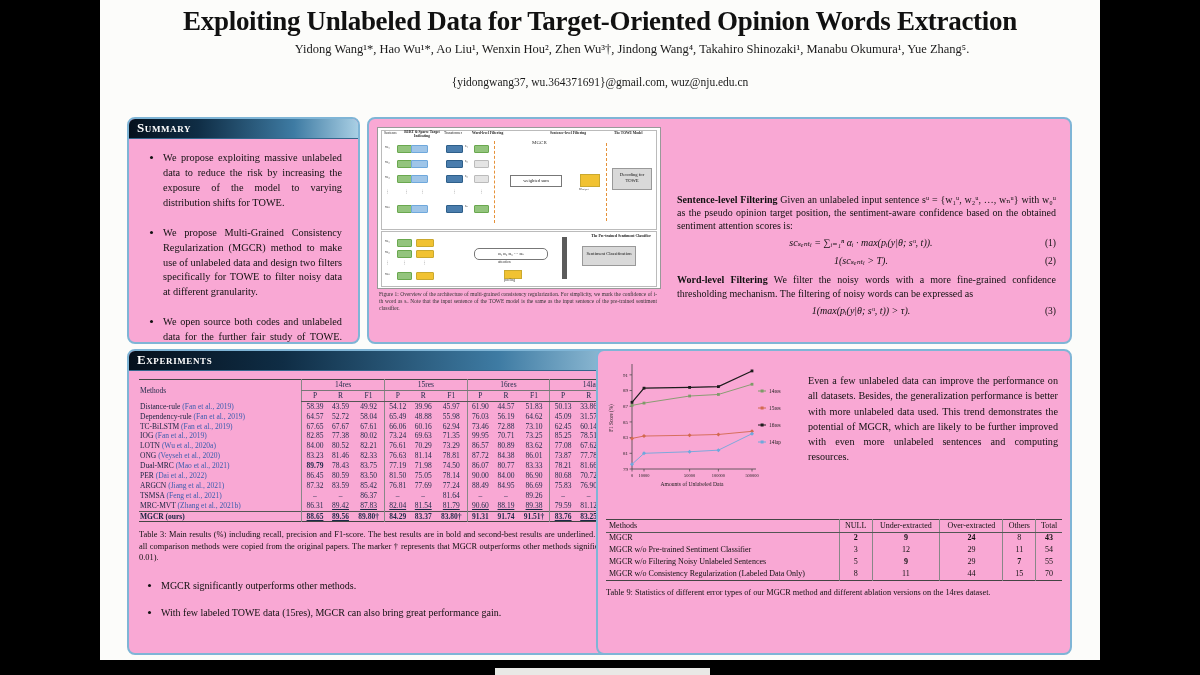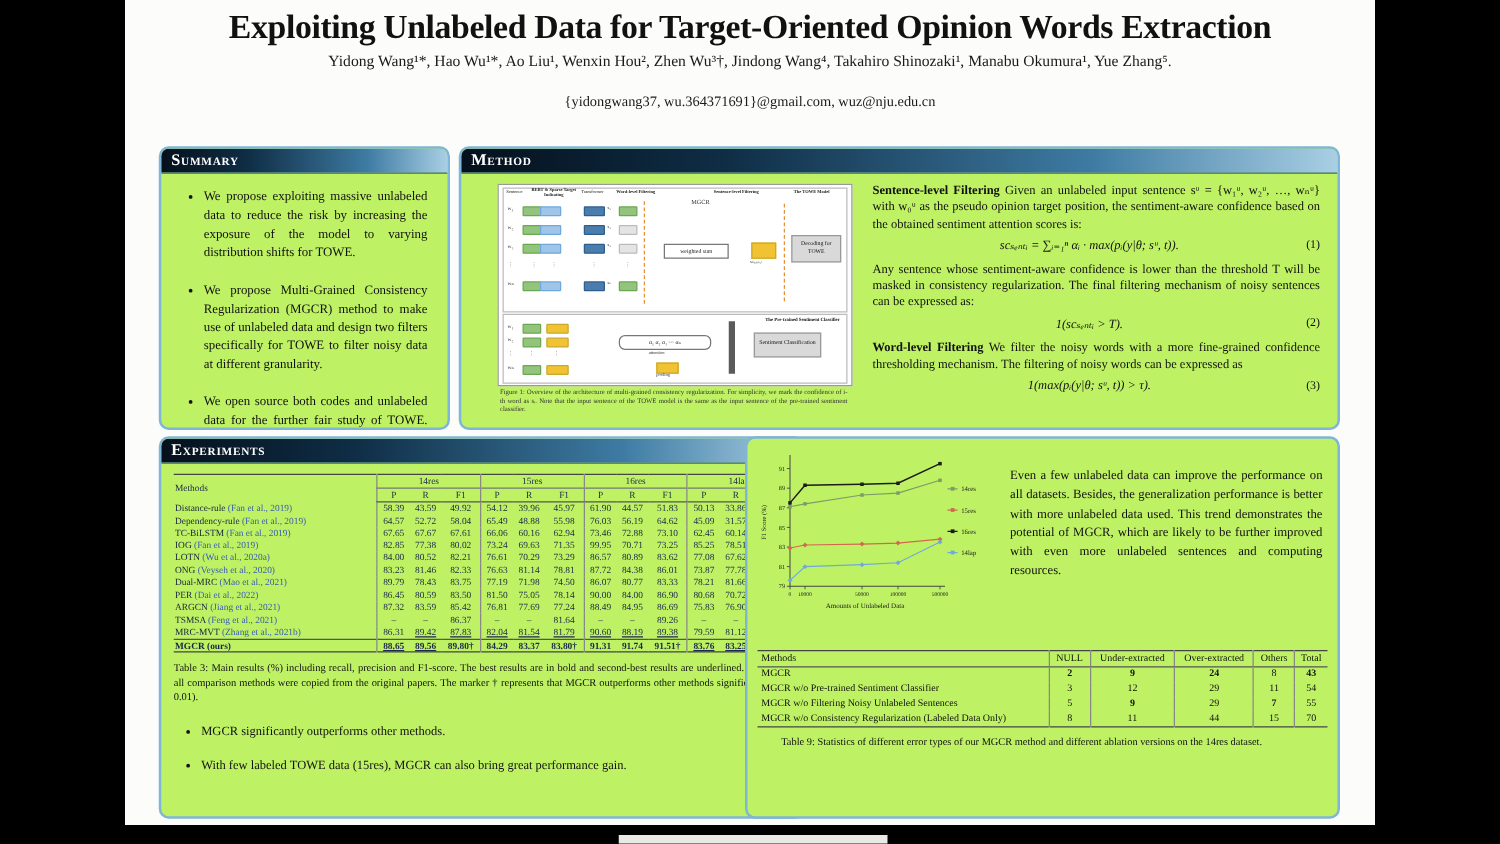--- a/index.html
+++ b/index.html
@@ -3,41 +3,41 @@
 <meta charset="utf-8">
 <style>
   html,body{margin:0;padding:0;background:#000;width:1200px;height:675px;overflow:hidden;
     font-family:"Liberation Serif","DejaVu Serif",serif;}
   #stage{position:relative;width:1200px;height:675px;background:#000;}
   #poster{position:absolute;left:100px;top:0;width:1000px;height:660px;background:#fcfcfa;}
   #bottom-sliver{position:absolute;left:495px;top:668px;width:215px;height:7px;background:#e9e9e6;}
 
   
   .p-title{position:absolute;left:0;top:6px;width:100%;text-align:center;font-size:27px;font-weight:bold;color:#111;letter-spacing:-0.3px;}
-  .p-authors{position:absolute;left:0;top:42px;width:100%;text-align:center;font-size:12.5px;color:#1a1a1a;}
+  .p-authors{position:absolute;left:0;top:42px;width:100%;text-align:center;font-size:12.5px;color:#1a1a1a;padding-left:32px;}
   .p-affil{position:absolute;left:0;top:60px;width:100%;text-align:center;font-size:11.5px;color:#1a1a1a;}
   .p-mail{position:absolute;left:0;top:76px;width:100%;text-align:center;font-size:11.5px;color:#1a1a1a;}
 
   
-  .panel{position:absolute;background:#bef264;border:2px solid #7fb5d6;border-radius:8px;box-sizing:border-box;overflow:hidden;}
+  .panel{position:absolute;background:#f9a8d4;border:2px solid #7fb5d6;border-radius:8px;box-sizing:border-box;overflow:hidden;}
   .panel-hd{height:19px;background:linear-gradient(90deg,#05101c 0%,#0f2d45 30%,#3e7ba3 72%,#a9cfe4 100%);
     color:#fff;font-variant:small-caps;font-weight:bold;font-size:13px;line-height:18px;padding-left:8px;letter-spacing:0.6px;
     border-bottom:1px solid #35678c;}
   #panel-summary{left:27px;top:117px;width:233px;height:227px;}
   #panel-method{left:267px;top:117px;width:705px;height:227px;}
   #panel-experiments{left:27px;top:349px;width:517px;height:306px;}
   #panel-analysis{left:496px;top:349px;width:476px;height:306px;}
 
   
   .sum-body{padding:12px 16px 6px 22px;}
   .sum-body ul{margin:0;padding-left:12px;}
   .sum-body li{font-size:10.3px;line-height:1.45;text-align:justify;color:#111;margin-bottom:15px;}
 
   
-  .meth-body{display:flex;padding:4px 8px 2px 25px;}
+  .meth-body{display:flex;padding:4px 8px 2px 4px;align-items:flex-end;}
   .meth-fig{width:296px;flex:none;position:relative;height:200px;}
   .fig-box{position:absolute;left:4px;top:4px;width:282px;height:160px;border:1px solid #999;background:#fefefe;}
   .fig-sub{position:absolute;left:3px;width:274px;border:0.5px solid #bbb;background:#fff;}
   .fig-top{top:2px;height:98px;}
   .fig-bot{top:103px;height:54px;}
   .fig-hdr{position:absolute;font-size:3.6px;color:#222;line-height:1.1;}
   .fig-hdr.b{font-weight:bold;}
   .frow{position:relative;height:15px;}
   .frow span{position:absolute;font-size:4.5px;color:#333;top:2px;}
   .frow .bx{position:absolute;height:6px;top:3px;border-radius:1px;}
@@ -75,38 +75,38 @@
   table{border-collapse:collapse;}
   .exp{width:100%;border-top:1.2px solid #444;border-bottom:1.2px solid #444;}
   .exp th,.exp td{font-size:7.5px;font-weight:normal;padding:0 1px;text-align:center;color:#1c2947;line-height:1.32;}
   .exp thead tr.sub th{border-bottom:0.8px solid #555;}
   .exp th.grp{border-bottom:0.6px solid #777;}
   .exp .mcol{text-align:left;white-space:nowrap;}
   .mname{color:#17223f;} .mcite{color:#3a5dae;}
   .exp .gs{border-left:0.7px solid #888;}
   .exp tr.last td{border-top:0.8px solid #555;}
   .exp tr.bold td{font-weight:bold;}
-  .exp td.b{font-weight:normal;} .exp td.ul{text-decoration:underline;}
+  .exp td.b{font-weight:bold;} .exp td.ul{text-decoration:underline;}
   .exp-caption{font-size:8.4px;line-height:1.35;text-align:justify;color:#111;margin-top:7px;}
   .exp-bullets{margin:8px 0 0 10px;padding-left:12px;}
   .exp-bullets li{font-size:10px;color:#111;margin-bottom:7px;margin-top:16px;}
 
   
   .ana-body{padding:6px 8px 0 8px;}
   .ana-top{display:flex;}
   .chart-col{width:196px;flex:none;}
   .ana-para{flex:1;font-size:10.2px;line-height:1.5;text-align:justify;color:#111;padding:16px 4px 0 6px;}
   .fig4-caption{font-size:7.8px;line-height:1.3;color:#222;margin:2px 2px 0 6px;text-align:left;}
   .t9{width:100%;border-top:1.1px solid #444;border-bottom:1.1px solid #444;margin-top:6px;}
   .t9 th,.t9 td{font-size:8px;font-weight:normal;padding:0.5px 3px;color:#111;line-height:1.35;}
   .t9 thead th{border-bottom:0.8px solid #555;text-align:left;}
   .t9 th:not(:first-child),.t9 td:not(:first-child){border-left:0.7px solid #888;text-align:center;}
   .t9 td:first-child{text-align:left;white-space:nowrap;}
   .t9 td.b{font-weight:bold;}
-  .t9-caption{font-size:8.3px;color:#111;margin-top:7px;text-align:justify;margin-left:19px;}
+  .t9-caption{font-size:8.3px;color:#111;margin-top:7px;text-align:justify;}
 </style>
 </head>
 <body>
 
 <div id="stage">
   <div id="poster">
 
     <div class="p-title">Exploiting Unlabeled Data for Target-Oriented Opinion Words Extraction</div>
     <div class="p-authors">Yidong Wang¹*, Hao Wu¹*, Ao Liu¹, Wenxin Hou², Zhen Wu³†, Jindong Wang⁴, Takahiro Shinozaki¹, Manabu Okumura¹, Yue Zhang⁵.</div>
     <div class="p-mail">{yidongwang37, wu.364371691}@gmail.com, wuz@nju.edu.cn</div>
@@ -116,21 +116,20 @@
       <div class="sum-body">
         <ul>
             <li>We propose exploiting massive unlabeled data to reduce the risk by increasing the exposure of the model to varying distribution shifts for TOWE.</li>
             <li>We propose Multi-Grained Consistency Regularization (MGCR) method to make use of unlabeled data and design two filters specifically for TOWE to filter noisy data at different granularity.</li>
             <li>We open source both codes and unlabeled data for the further fair study of TOWE. (https://github.com/TOWESSL/TOWESSL)</li>
           </ul>
       </div>
     </div>
 
     <div class="panel" id="panel-method">
-      <div class="panel-hd">Method</div>
       <div class="meth-body">
         <div class="meth-fig">
           <div class="fig-box">
             <div class="fig-sub fig-top">
               <div class="fig-hdr" style="left:2px;top:1px;width:18px;">Sentence</div>
               <div class="fig-hdr b" style="left:20px;top:0px;width:40px;text-align:center;">BERT &amp; Sparse Target Indicating</div>
               <div class="fig-hdr" style="left:62px;top:1px;width:24px;">Transformer</div>
               <div class="fig-hdr b" style="left:90px;top:1px;width:34px;">Word-level Filtering</div>
               <div class="fig-hdr b" style="left:168px;top:1px;width:40px;">Sentence-level Filtering</div>
               <div class="fig-hdr b" style="left:232px;top:1px;width:40px;">The TOWE Model</div>
@@ -216,21 +215,20 @@
             </div>
           </div>
           <div class="fig-caption">Figure 1: Overview of the architecture of multi-grained consistency regularization. For simplicity, we mark the confidence of i-th word as sᵢ. Note that the input sentence of the TOWE model is the same as the input sentence of the pre-trained sentiment classifier.</div>
         </div>
         <div class="meth-text" id="method-blocks">
             <p class="mpara"><b>Sentence-level Filtering </b>Given an unlabeled input sentence sᵘ = {w₁ᵘ, w₂ᵘ, …, wₙᵘ} with w₀ᵘ as the pseudo opinion target position, the sentiment-aware confidence based on the obtained sentiment attention scores is:</p>
             <div class="eqrow">
               <span class="eq">scₛₑₙₜᵢ = ∑ᵢ₌₁ⁿ αᵢ · max(pᵢ(y|θ; sᵘ, t)).</span>
               <span class="eqnum">(1)</span>
             </div>
-            <p class="mpara">Any sentence whose sentiment-aware confidence is lower than the threshold T will be masked in consistency regularization. The final filtering mechanism of noisy sentences can be expressed as:</p>
             <div class="eqrow">
               <span class="eq">1(scₛₑₙₜᵢ &gt; T).</span>
               <span class="eqnum">(2)</span>
             </div>
             <p class="mpara"><b>Word-level Filtering </b>We filter the noisy words with a more fine-grained confidence thresholding mechanism. The filtering of noisy words can be expressed as</p>
             <div class="eqrow">
               <span class="eq">1(max(pᵢ(y|θ; sᵘ, t)) &gt; τ).</span>
               <span class="eqnum">(3)</span>
             </div>
           </div>

